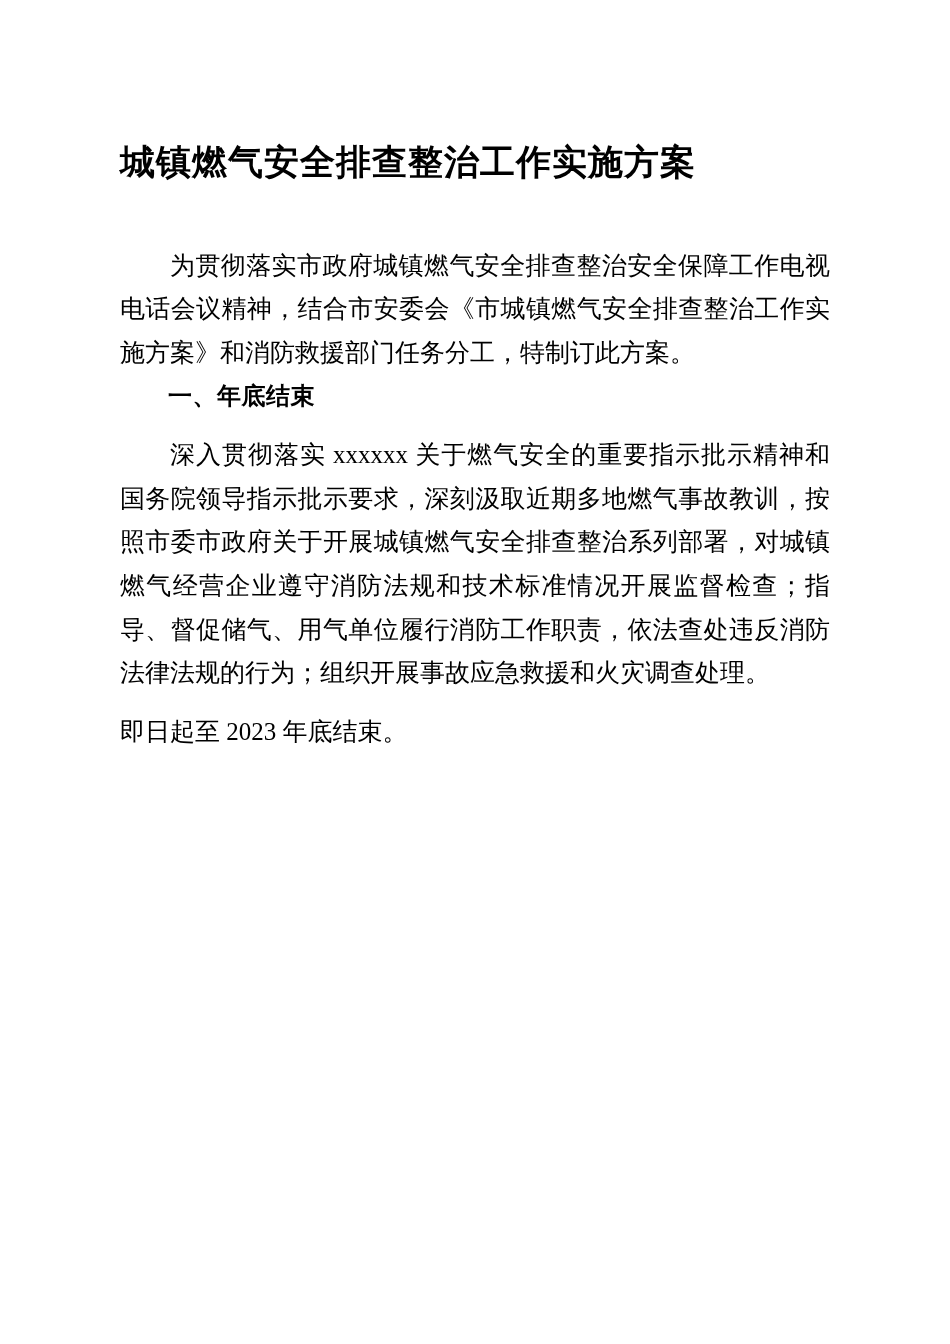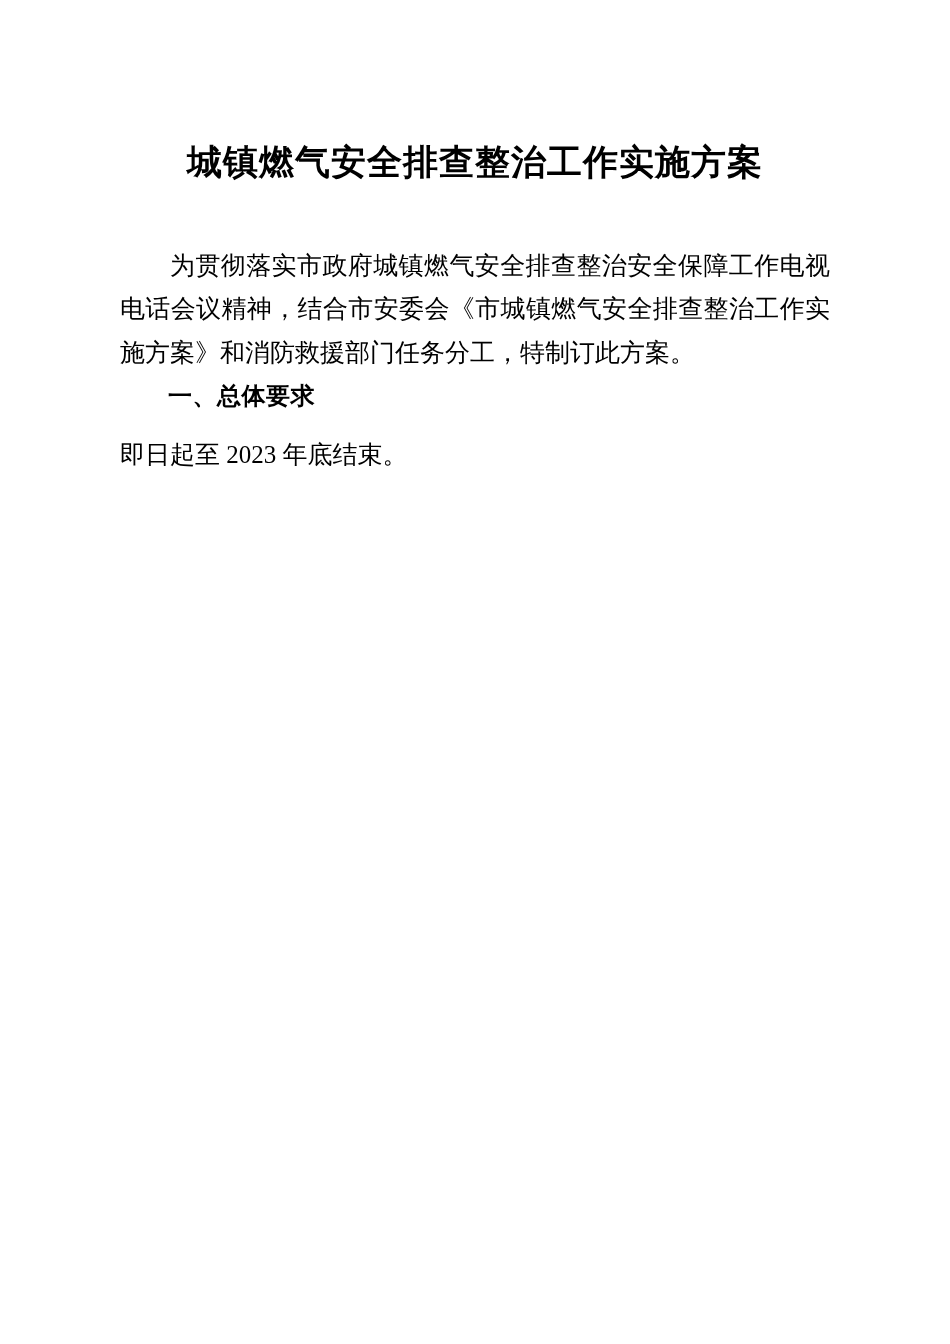--- a/index.html
+++ b/index.html
@@ -17,21 +17,21 @@
     color: #000000;
     font-family: "Liberation Serif", "DejaVu Serif", serif;
     padding: 140px 120px 0 120px;
     overflow: hidden;
   }
 
   .doc-title {
     font-family: "DejaVu Serif", "Liberation Serif", serif;
     font-size: 35px;
     font-weight: bold;
-    text-align: center;
+    text-align: left;
     line-height: 1.25;
     letter-spacing: 1px;
     margin-bottom: 60px;
   }
 
   p.body-text {
     font-size: 25px;
     line-height: 43.6px;
     text-align: justify;
     
@@ -54,21 +54,22 @@
 </style>
 </head>
 <body>
 
 <div class="page">
 
   <h1 class="doc-title">城镇燃气安全排查整治工作实施方案</h1>
 
   <p class="body-text indent">为贯彻落实市政府城镇燃气安全排查整治安全保障工作电视电话会议精神，结合市安委会《市城镇燃气安全排查整治工作实施方案》和消防救援部门任务分工，特制订此方案。</p>
 
-  <h2 class="section-heading">一、总体要求</h2>
+  <h2 class="section-heading">一、年底结束</h2>
 
+  <p class="body-text indent">深入贯彻落实 xxxxxx 关于燃气安全的重要指示批示精神和国务院领导指示批示要求，深刻汲取近期多地燃气事故教训，按照市委市政府关于开展城镇燃气安全排查整治系列部署，对城镇燃气经营企业遵守消防法规和技术标准情况开展监督检查；指导、督促储气、用气单位履行消防工作职责，依法查处违反消防法律法规的行为；组织开展事故应急救援和火灾调查处理。</p>
 
 
   <p class="body-text">即日起至 2023 年底结束。</p>
 
 
 
 </div>
 
 </body></html>

